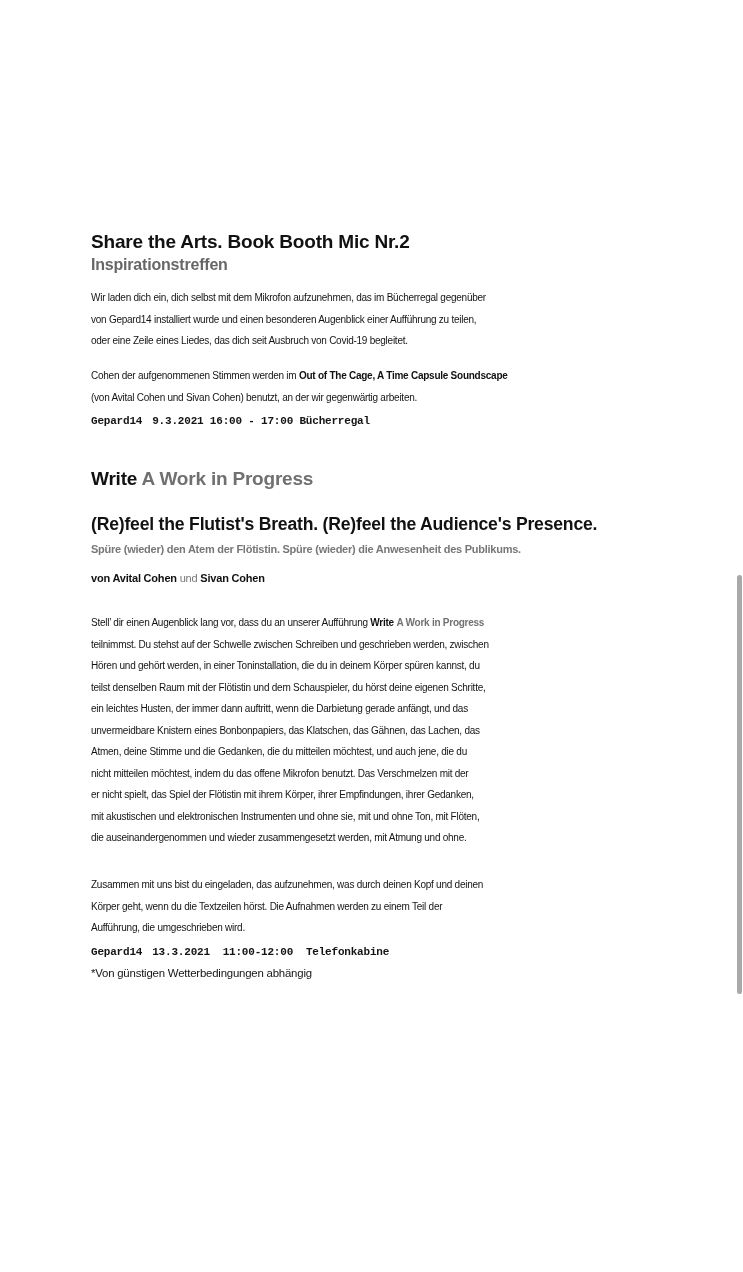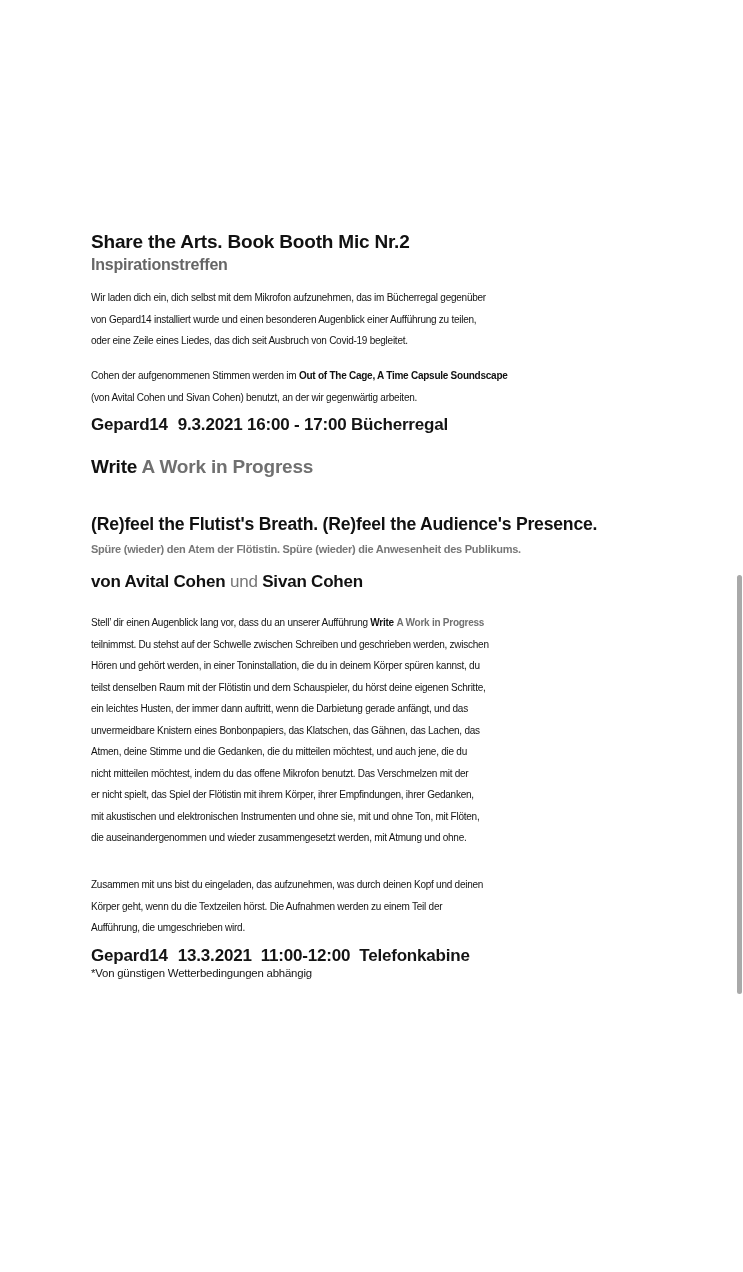--- a/index.html
+++ b/index.html
@@ -39,38 +39,39 @@
     letter-spacing: -0.2px;
   }
   .gray { color: #707070; }
   .body-text {
     font-size: 10px;
     line-height: 21.5px;
     color: #141414;
     letter-spacing: -0.25px;
   }
   .meta {
-    font-size: 17px;
+    font-size: 11px;
     font-weight: bold;
     color: #141414;
     letter-spacing: -0.2px;
+    font-family: Liberation Mono, monospace;
   }
   .note {
     font-size: 11.4px;
     color: #141414;
     letter-spacing: -0.2px;
   }
   .small-gray-bold {
     font-size: 11px;
     font-weight: bold;
     color: #777777;
     letter-spacing: -0.25px;
   }
   .authors {
-    font-size: 17px;
+    font-size: 11px;
     font-weight: bold;
     color: #111;
     letter-spacing: -0.2px;
   }
   .authors .und { font-weight: normal; color: #777; }
   b.inline-bold { font-weight: bold; color: #111; }
   .gap-sm { display: inline-block; width: 10px; }
   .scrollbar {
     position: absolute;
     left: 737px;
@@ -99,21 +100,21 @@
 
   <div class="block body-text" style="top:365px;">
     <span class="line"><span>Cohen der aufgenommenen Stimmen werden im </span><b class="inline-bold">Out of The Cage, A Time Capsule Soundscape</b></span>
     <span class="line">(von Avital Cohen und Sivan Cohen) benutzt, an der wir gegenwärtig arbeiten.</span>
   </div>
 
   <div class="block meta" style="top:415px;">
     <span class="line"><span>Gepard14</span><span class="gap-sm"></span><span>9.3.2021 16:00 - 17:00</span> <span>Bücherregal</span></span>
   </div>
 
-  <div class="block" style="top:456px;">
+  <div class="block" style="top:468px;">
     <div class="line title"><span>Write</span> <span class="gray">A Work in Progress</span></div>
   </div>
 
   <div class="block" style="top:514px;">
     <div class="line title" style="font-size:17.6px;">(Re)feel the Flutist's Breath. (Re)feel the Audience's Presence.</div>
   </div>
 
   <div class="block" style="top:543px;">
     <div class="line small-gray-bold">Spüre (wieder) den Atem der Flötistin. Spüre (wieder) die Anwesenheit des Publikums.</div>
   </div>

